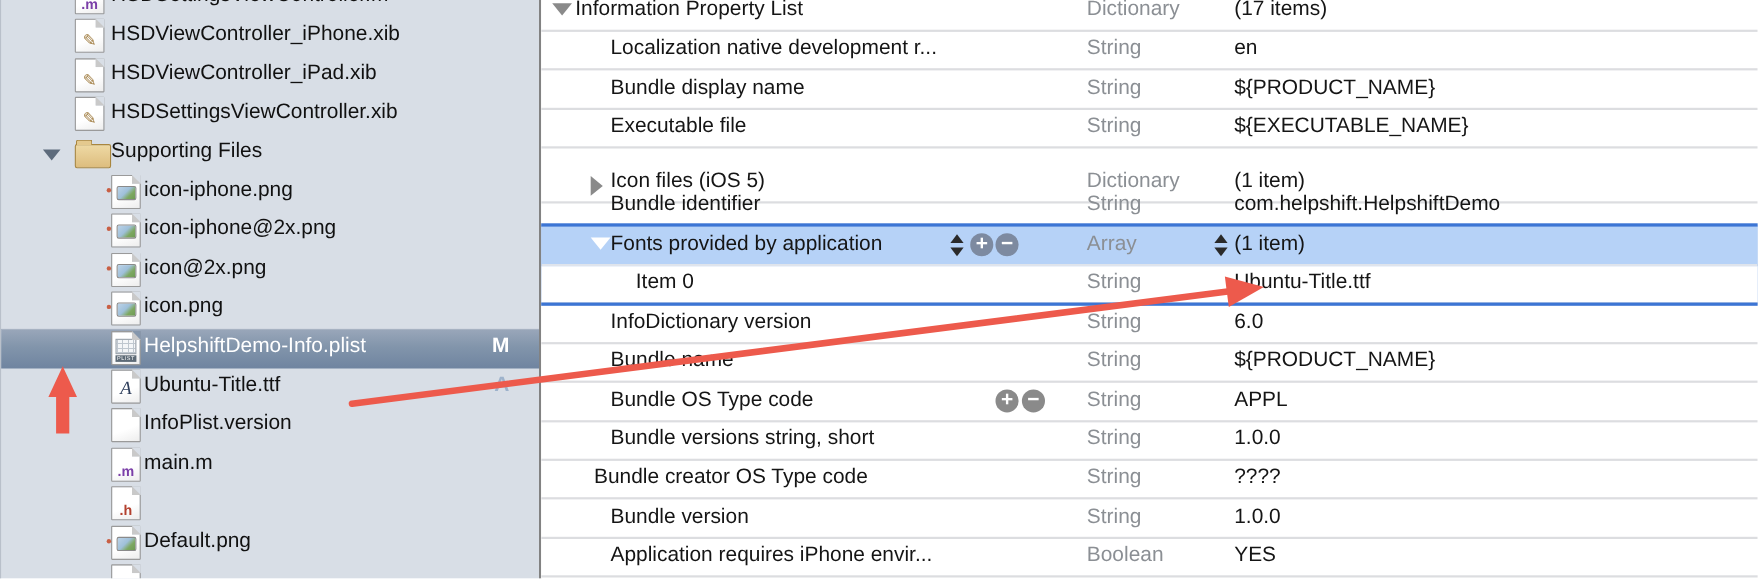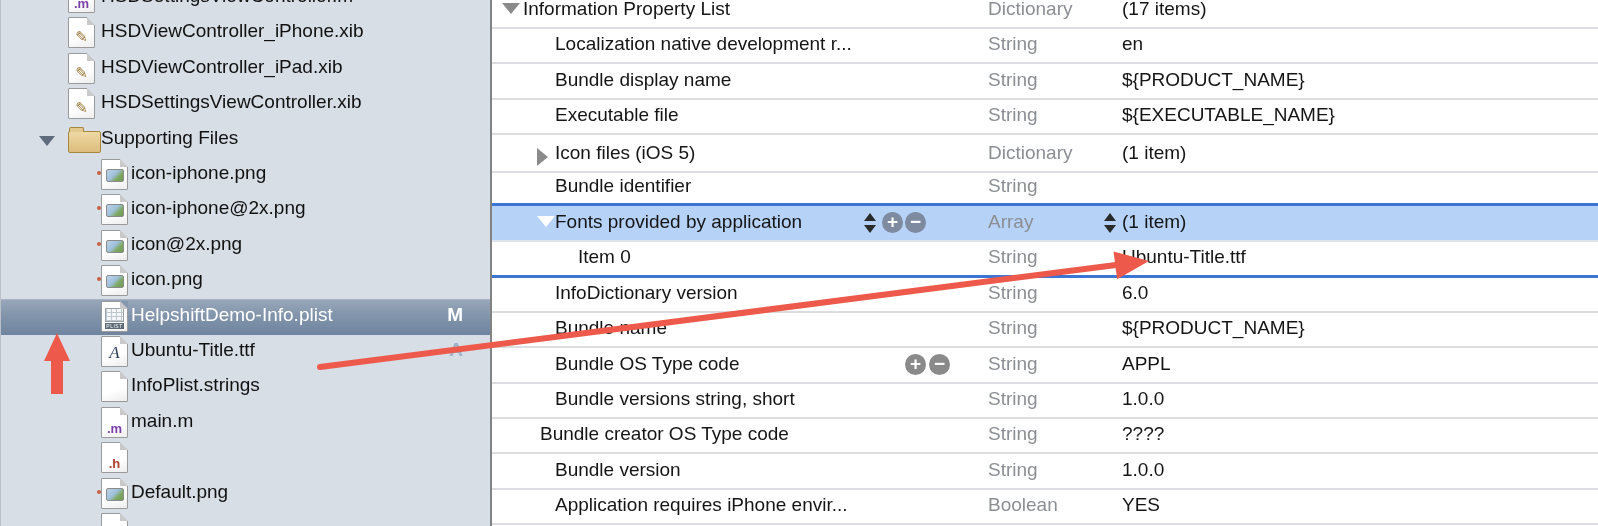--- a/index.html
+++ b/index.html
@@ -161,21 +161,21 @@
 
     <span class="doc" style="left: 100px; top: 2px;">
           <span class="g g-ttf">A</span>
         </span>
     <span class="lbl" style="left: 130px;">Ubuntu-Title.ttf</span>
     <span class="badge a">A</span>
   </div>
       <div class="side-row" style="top: 369.4px;">
 
     <span class="doc" style="left: 100px; top: 2px;"><span></span></span>
-    <span class="lbl" style="left: 130px;">InfoPlist.strings</span>
+    <span class="lbl" style="left: 130px;">InfoPlist.version</span>
 
   </div>
       <div class="side-row" style="top: 404.8px;">
 
     <span class="doc" style="left: 100px; top: 2px;">
           <span class="g g-m">.m</span>
         </span>
     <span class="lbl" style="left: 130px;">main.m</span>
 
   </div>
@@ -222,30 +222,31 @@
     <span class="key" style="left: 63px;">Bundle display name</span>
     <span class="type">String</span>
     <span class="val">${PRODUCT_NAME}</span>
   </div>
       <div class="p-row" style="top: 98.35px;">
 
     <span class="key" style="left: 63px;">Executable file</span>
     <span class="type">String</span>
     <span class="val">${EXECUTABLE_NAME}</span>
   </div>
-      <div class="p-row" style="top: 136px; text-decoration: underline;">
+      <div class="p-row" style="top: 148px; text-decoration: underline;">
     <span class="disc right" style="left: 45px;"></span>
     <span class="key" style="left: 63px;">Icon files (iOS 5)</span>
     <span class="type">Dictionary</span>
     <span class="val">(1 item)</span>
   </div>
       <div class="p-row" style="top: 169.25px;">
 
     <span class="key" style="left: 63px;">Bundle identifier</span>
     <span class="type">String</span>
+    <span class="val">com.helpshift.HelpshiftDemo</span>
   </div>
       <div class="p-row sel" style="top: 204.7px;">
     <span class="disc down white" style="left: 45px;"></span>
     <span class="key" style="left: 63px;">Fonts provided by application</span>
     <span class="type">Array</span>
     <span class="val">(1 item)</span>
   <span class="stepper" style="left: 371px;">
           <i class="up"></i>
           <i class="dn"></i>
         </span>

